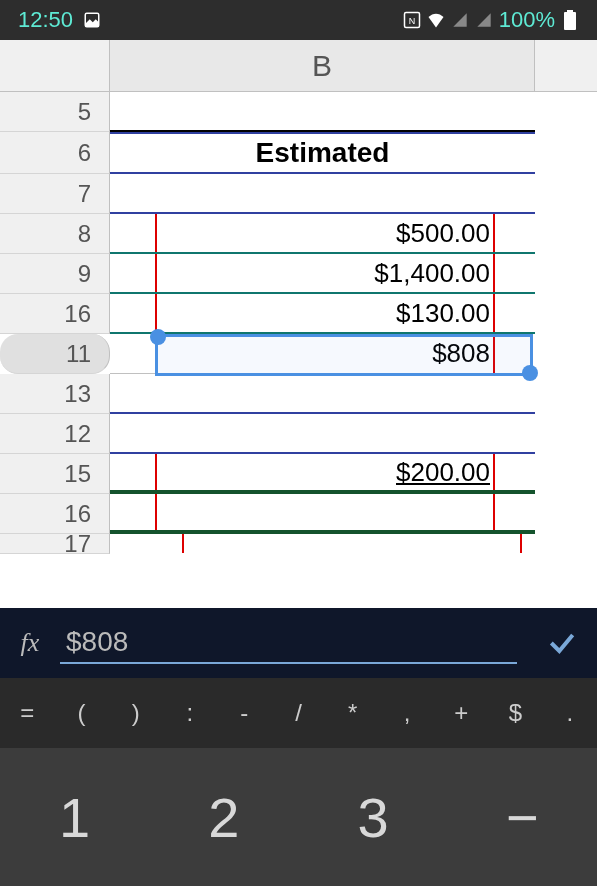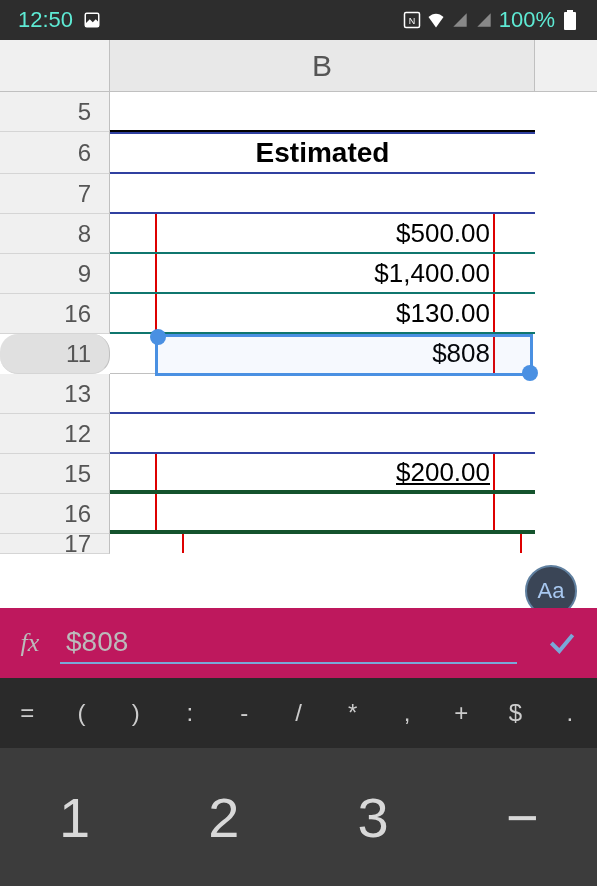--- a/index.html
+++ b/index.html
@@ -50,21 +50,21 @@
 .r17 { height: 20px; gap: 27px; }
 
 
 .selection { position: absolute; border: 3px solid #4a90e2; background: rgba(74,144,226,0.05); pointer-events: none; }
 .sel-handle { width: 16px; height: 16px; background: #4a90e2; border-radius: 50%; position: absolute; }
 
 
 .aa-fab { position: absolute; width: 52px; height: 52px; border-radius: 50%; background: #3a4556; color: #a8c8f0; display: flex; align-items: center; justify-content: center; font-size: 22px; border: 2px solid #6080a0; right: 20px; top: 525px; }
 
 
-.formula-bar { position: absolute; top: 608px; left: 0; right: 0; height: 70px; background: #be185d; display: flex; align-items: center; }
+.formula-bar { position: absolute; top: 608px; left: 0; right: 0; height: 70px; background: #0f172a; display: flex; align-items: center; }
 .fx-label { width: 60px; text-align: center; color: #bbb; font-style: italic; font-family: Georgia, serif; font-size: 26px; }
 .fx-input { flex: 1; background: transparent; border: none; color: #bbb; font-size: 28px; outline: none; padding: 4px 6px;}
 .fx-input-wrap { flex:1; border-bottom: 2px solid #7aa8d8; margin-right: 10px; position: relative; }
 .confirm-btn { width: 70px; height: 70px; display: flex; align-items: center; justify-content: center; color: #7aa8d8; font-size: 32px; }
 
 
 .symbol-row { position: absolute; top: 678px; left: 0; right: 0; height: 70px; background: #2a2a2a; display: flex; align-items: center; justify-content: space-around; color: #ccc; font-size: 24px; }
 .sym-key { flex: 1; text-align: center; padding: 12px 0; }
 
 
@@ -208,23 +208,20 @@
         <span class="red-right"></span>
     </div>
     <div class="cell-c"></div>
   </div>
 
   <div class="selection" style="left:155px; top:294px; width:378px; height:42px;">
     <div class="sel-handle" style="left:-8px; top:-8px;"></div>
     <div class="sel-handle" style="right:-8px; bottom:-8px;"></div>
   </div>
 
-  <div class="aa-fab">
-    <span>Aa</span>
-  </div>
 </div>
 
 <div class="formula-bar">
   <div class="fx-label">fx</div>
   <div class="fx-input-wrap">
     <input class="fx-input" value="$808" style="">
   </div>
   <div class="confirm-btn">
     <svg width="32" height="32" viewBox="0 0 24 24" fill="none" stroke="#7aa8d8" stroke-width="3">
         <path d="M4 12 L10 18 L20 6"></path>

